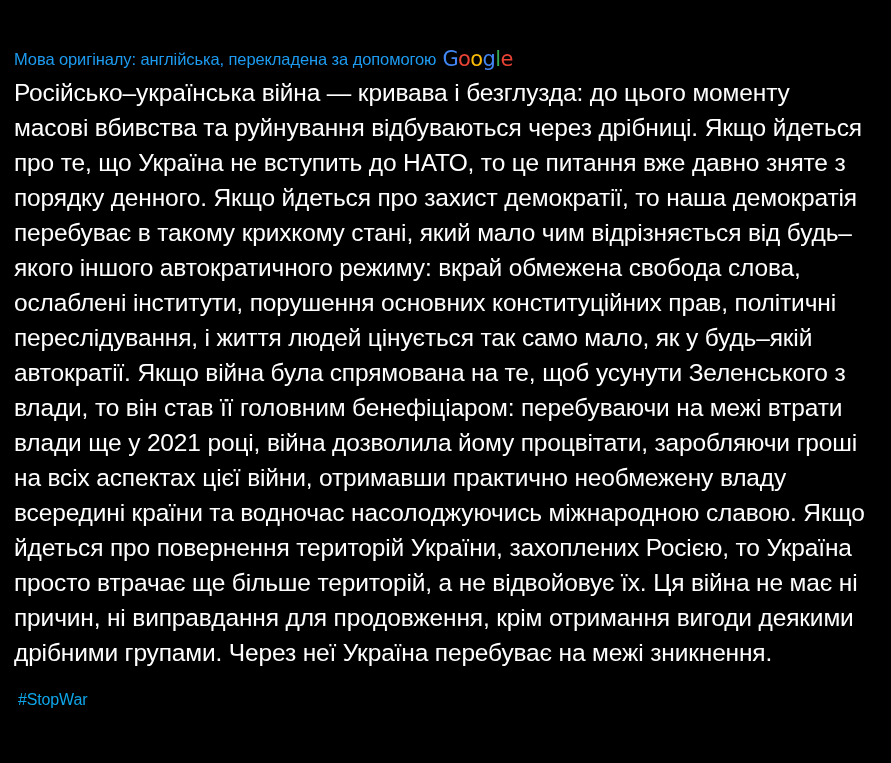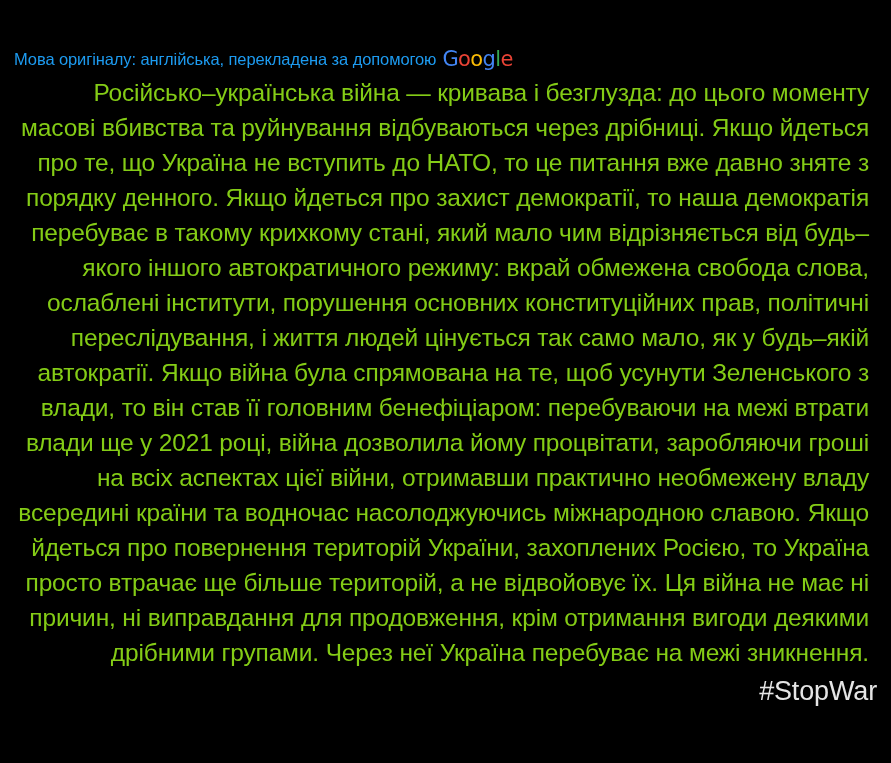--- a/index.html
+++ b/index.html
@@ -14,21 +14,20 @@
     font-family: "Liberation Sans", sans-serif;
     color: #e7e9ea;
   }
   .post {
     width: 891px;
     height: 763px;
     box-sizing: border-box;
     padding: 8px 14px 0 14px;
     background: #000000;
     position: relative;
-    text-align: right;
   }
   .translate-bar {
     display: flex;
     align-items: baseline;
     gap: 6px;
     font-size: 16.5px;
     line-height: 20px;
     margin-bottom: 6px;
     white-space: nowrap;
   }
@@ -46,34 +45,34 @@
     margin-top: 40px;
   }
   .g-b { color: #4285F4; }
   .g-r { color: #EA4335; }
   .g-y { color: #FBBC05; }
   .g-g { color: #34A853; }
 
   .body-text {
     font-size: 24.5px;
     line-height: 35px;
-    color: #84cc16;
+    color: #ffffff;
     letter-spacing: -0.15px;
     white-space: pre-wrap;
     word-break: normal;
     margin: 0;
     padding-right: 8px;
   }
   .hashtag {
     display: block;
-    font-size: 27px;
+    font-size: 16px;
     line-height: 35px;
-    color: #e5e5e5;
+    color: #0ea5e9;
     letter-spacing: -0.15px;
-    margin-top: 4px;
+    margin-top: 12px;
     padding-left: 4px;
     text-decoration: none;
   }
 </style>
 </head>
 <body>
 
 <div class="post">
 
   <div class="translate-bar">

